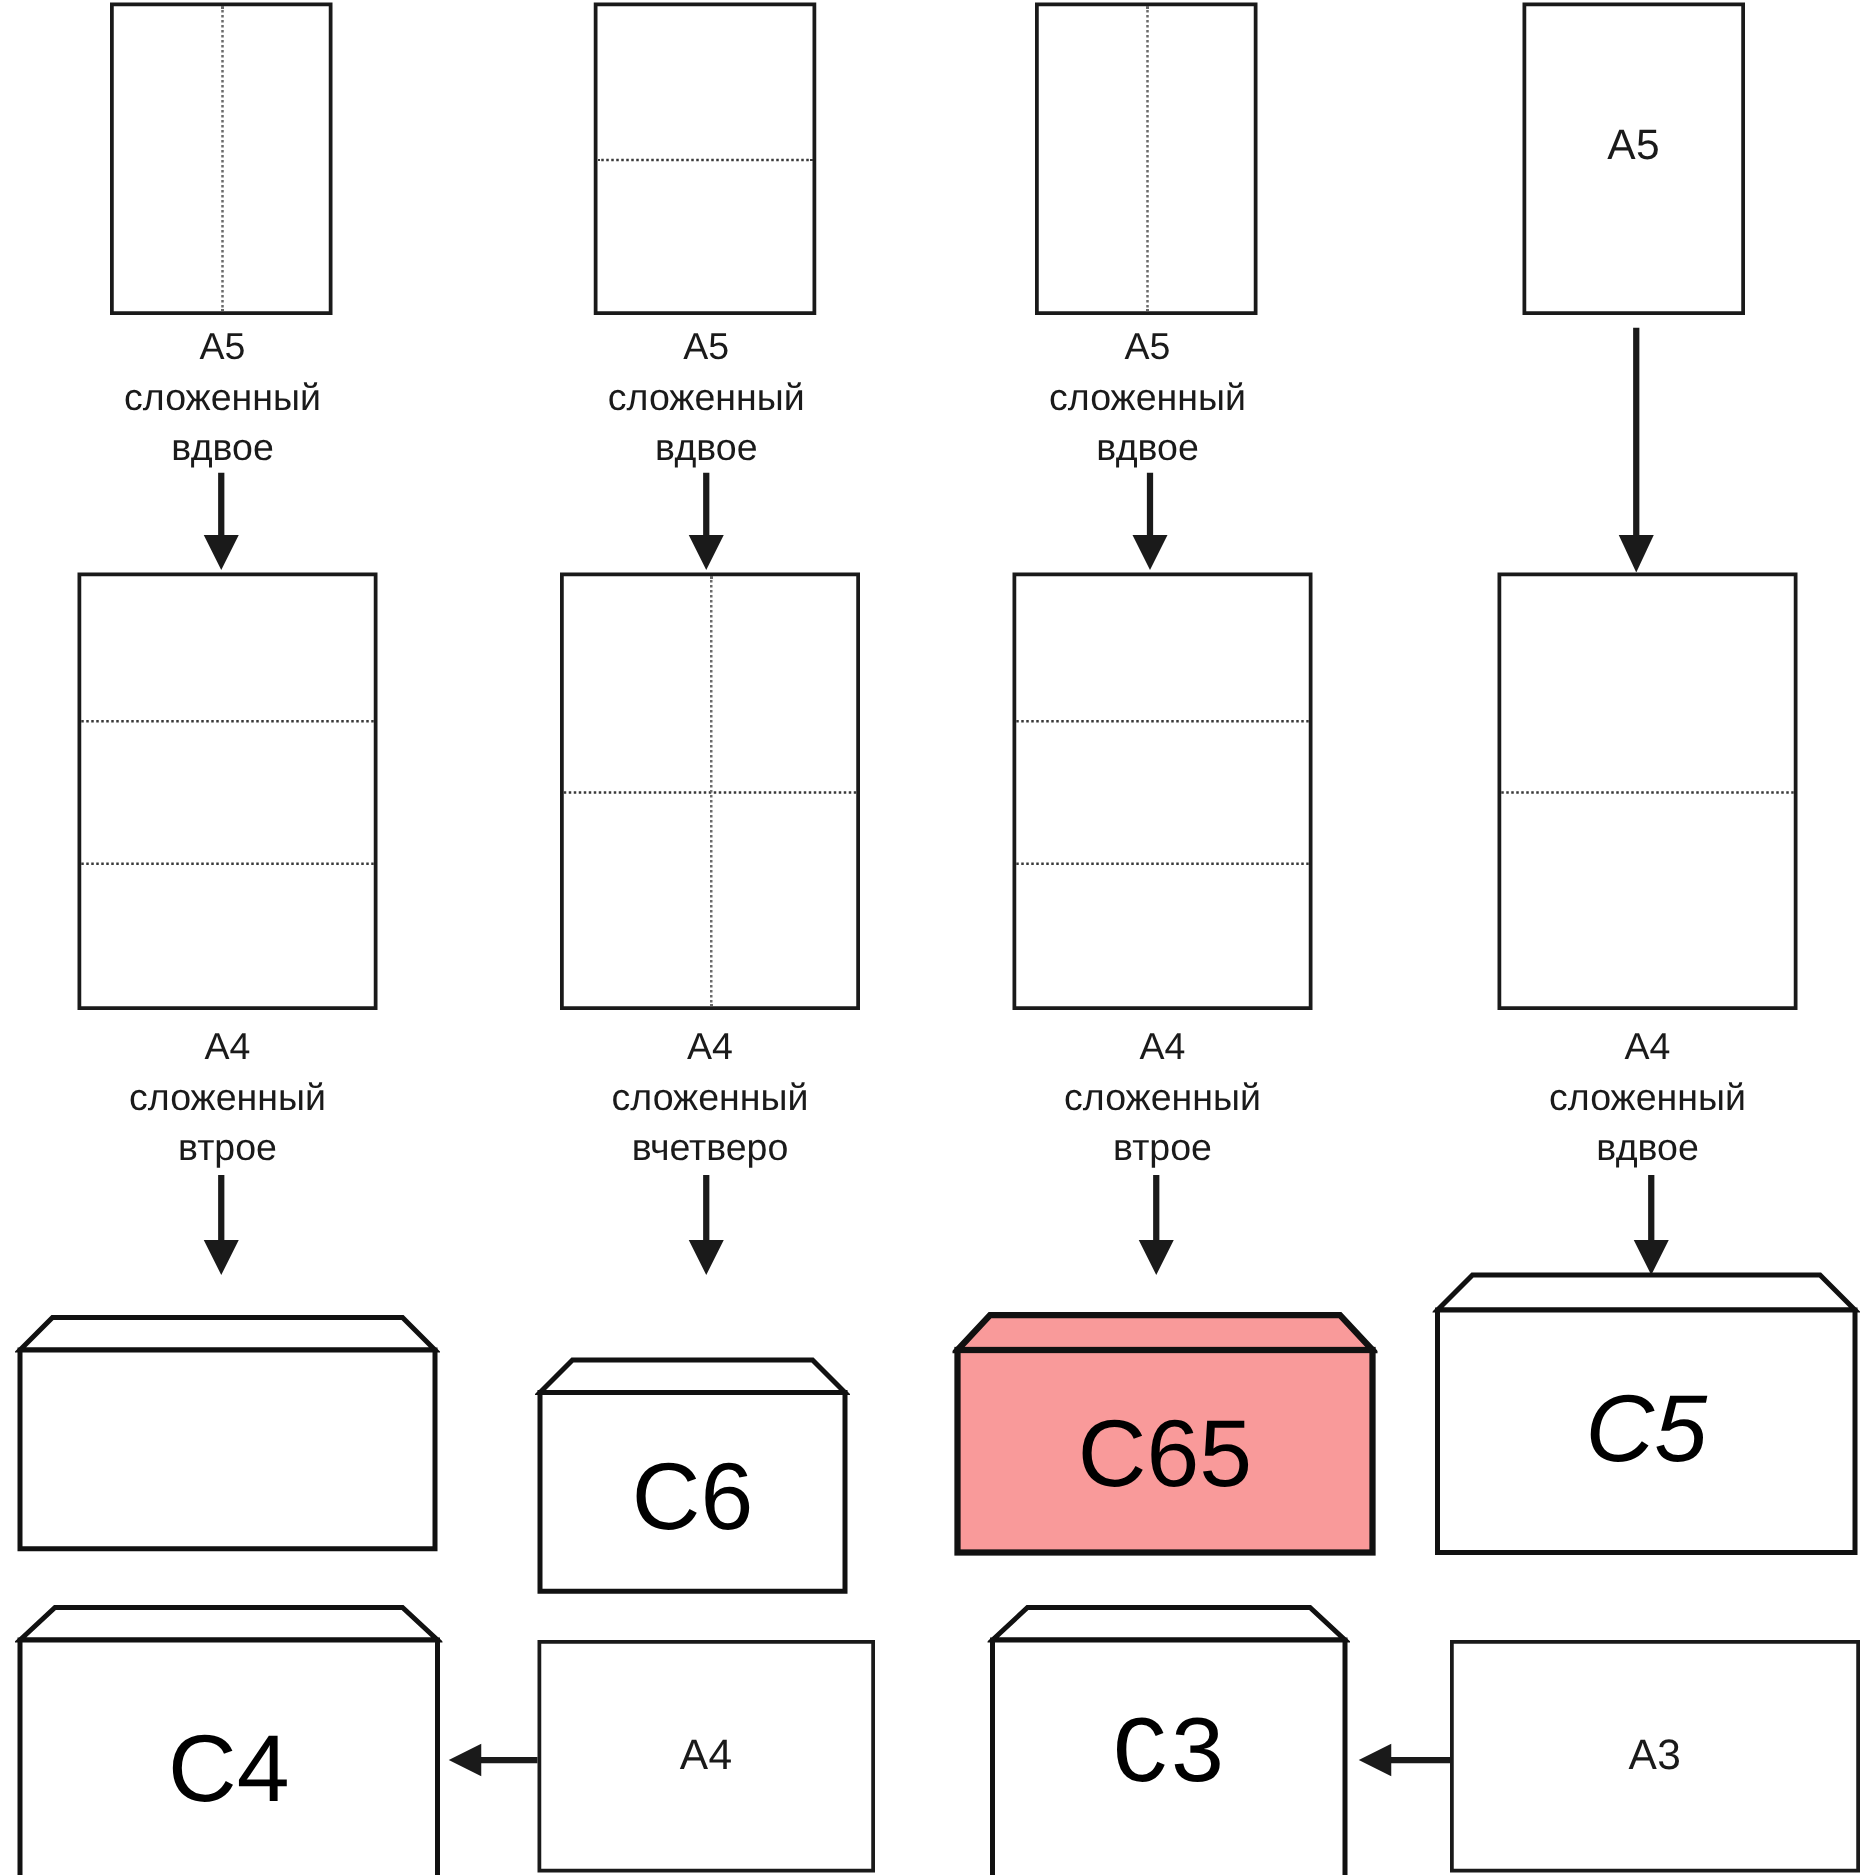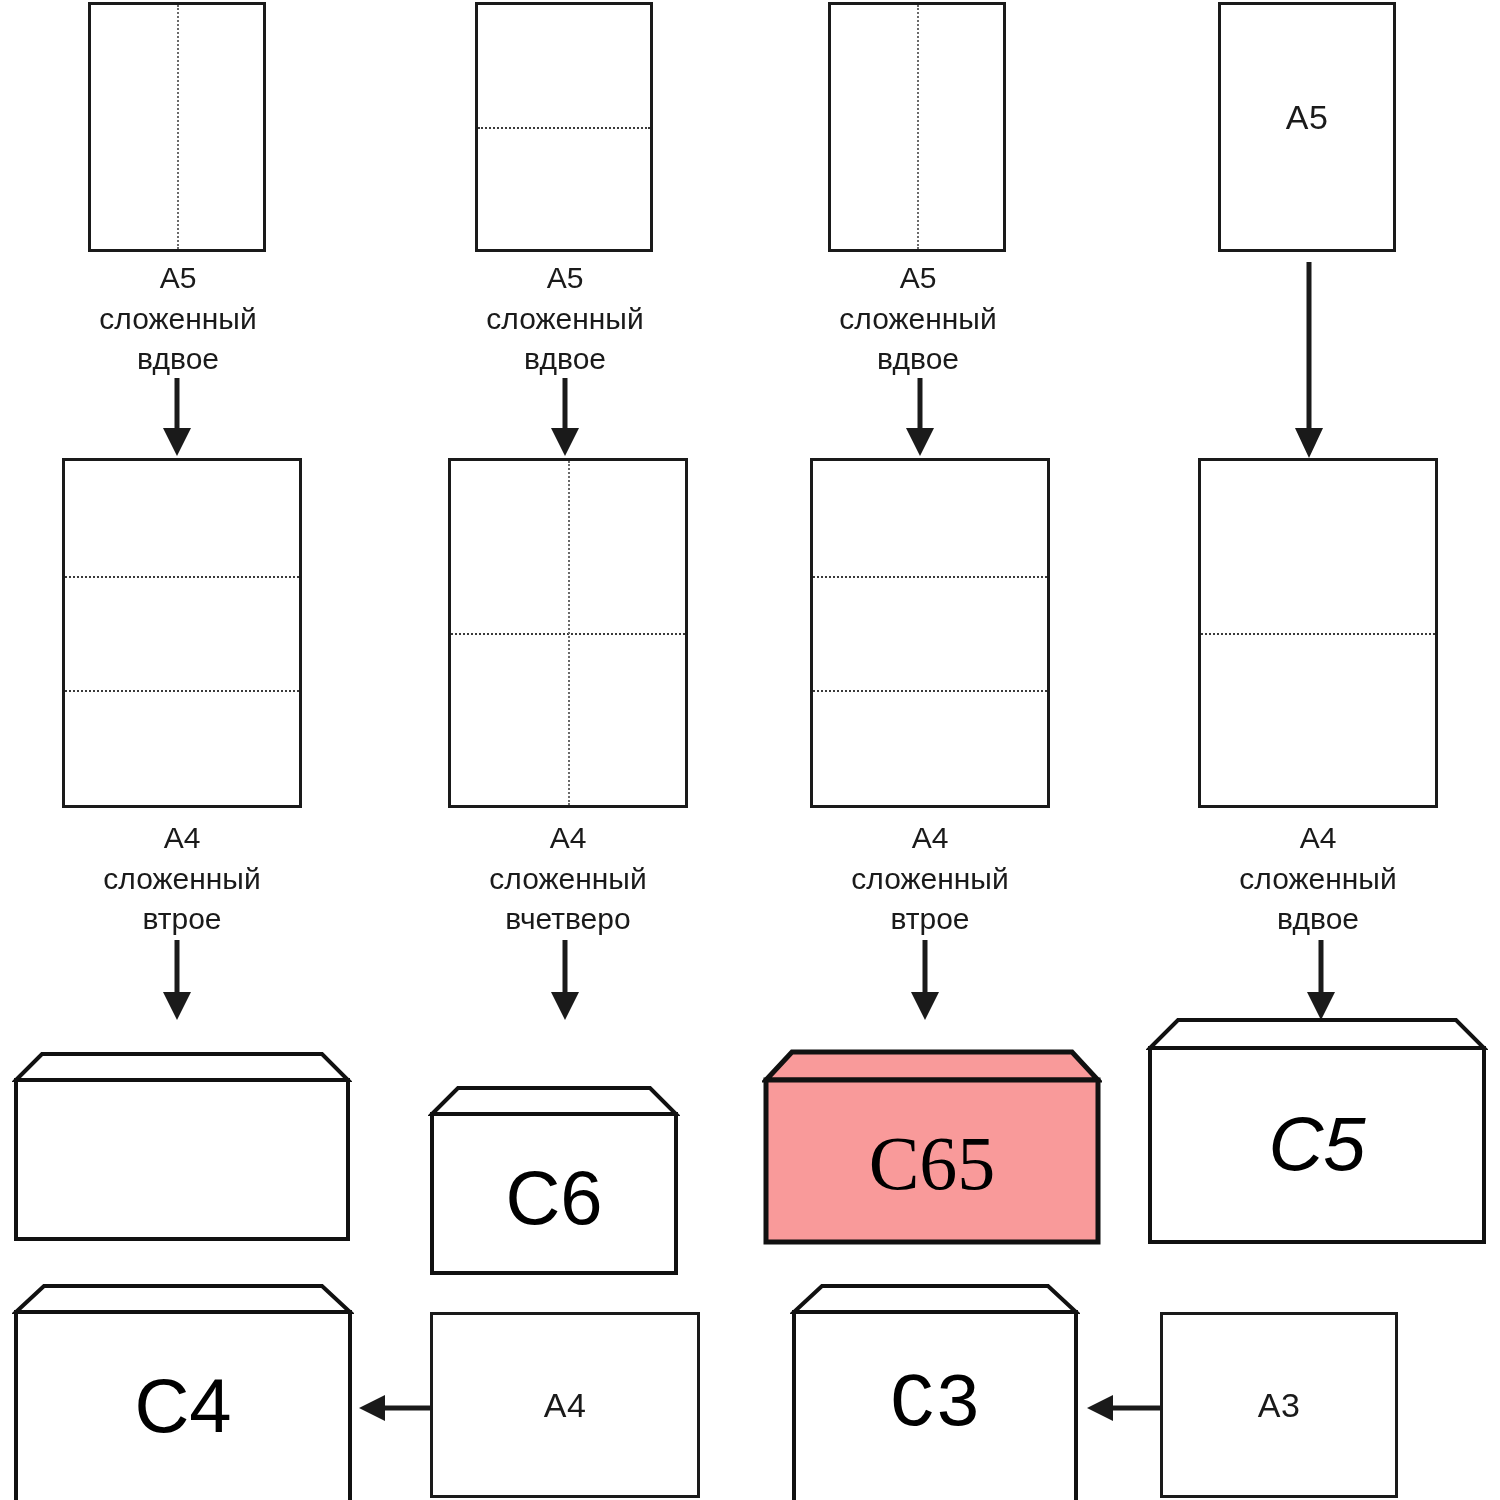--- a/index.html
+++ b/index.html
@@ -223,37 +223,37 @@
       <rect x="4" y="42" width="244" height="159" fill="#ffffff" stroke="#111111" stroke-width="4"></rect>
     </svg>
     <div class="env-text" style="top:82px;">C6</div>
   </div>
 
   <div class="envelope" style="left:762px; top:1038px;">
     <svg width="340" height="208" viewBox="0 0 340 208">
       <polygon points="4,42 30,14 310,14 336,42" fill="#f99a9a" stroke="#111111" stroke-width="5" stroke-linejoin="miter"></polygon>
       <rect x="4" y="42" width="332" height="162" fill="#f99a9a" stroke="#111111" stroke-width="5"></rect>
     </svg>
-    <div class="env-text" style="top:82px;font-family:Liberation Serif, serif;">C65</div>
+    <div class="env-text" style="top:82px;">C65</div>
   </div>
 
   <div class="envelope" style="left:1146px; top:1008px;">
     <svg width="342" height="238" viewBox="0 0 342 238">
       <polygon points="4,40 32,12 310,12 338,40" fill="#ffffff" stroke="#111111" stroke-width="4" stroke-linejoin="miter"></polygon>
       <rect x="4" y="40" width="334" height="194" fill="#ffffff" stroke="#111111" stroke-width="4"></rect>
     </svg>
     <div class="env-text" style="top:92px;font-style:italic;">C5</div>
   </div>
 
   <div class="envelope" style="left:12px; top:1274px;">
     <svg width="342" height="228" viewBox="0 0 342 228">
       <polygon points="4,38 32,12 310,12 338,38" fill="#ffffff" stroke="#111111" stroke-width="4" stroke-linejoin="miter"></polygon>
       <rect x="4" y="38" width="334" height="192" fill="#ffffff" stroke="#111111" stroke-width="4"></rect>
     </svg>
-    <div class="env-text" style="top:88px;">C4</div>
+    <div class="env-text" style="top:98px;">C4</div>
   </div>
 
   <div class="arrow-left" style="left:357px; top:1385px;">
     <svg width="76" height="46" viewBox="0 0 76 46">
       <line x1="76" y1="23" x2="20" y2="23" stroke="#1a1a1a" stroke-width="5"></line>
       <polygon points="2,23 28,10 28,36" fill="#1a1a1a"></polygon>
     </svg>
   </div>
 
   <div class="sheet" style="left:430px; top:1312px; width:270px; height:186px;">
@@ -268,17 +268,17 @@
     <div class="env-text" style="top:88px;font-family:Liberation Mono, monospace;">C3</div>
   </div>
 
   <div class="arrow-left" style="left:1085px; top:1385px;">
     <svg width="76" height="46" viewBox="0 0 76 46">
       <line x1="76" y1="23" x2="20" y2="23" stroke="#1a1a1a" stroke-width="5"></line>
       <polygon points="2,23 28,10 28,36" fill="#1a1a1a"></polygon>
     </svg>
   </div>
 
-  <div class="sheet" style="left:1160px; top:1312px; width:238px; height:186px;">
+  <div class="sheet" style="left:1160px; top:1312px; width:328px; height:186px;">
     <div class="sheet-label">A3</div>
   </div>
 
 </div>
 
 </body></html>

